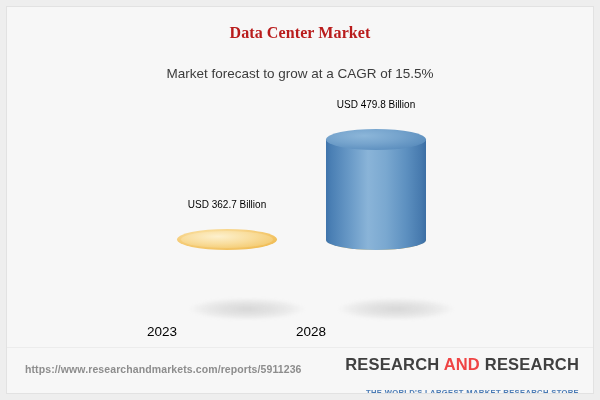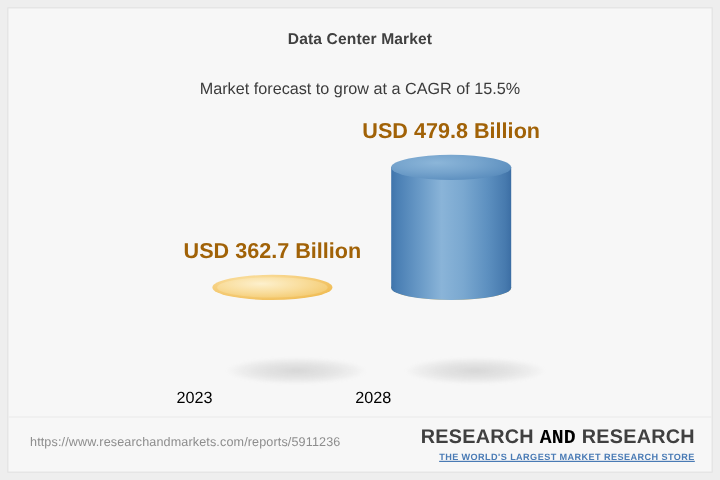--- a/index.html
+++ b/index.html
@@ -28,25 +28,26 @@
 
   
   #header {
     position: absolute;
     left: 0;
     top: 14px;
     width: 100%;
     text-align: center;
   }
   #chart-title {
-    font-size: 13px;
+    font-size: 16px;
     font-weight: bold;
-    color: #404040;
+    color: #b91c1c;
     letter-spacing: 0.1px;
     line-height: 24px;
+    font-family: Liberation Serif, serif;
   }
   #chart-subtitle {
     margin-top: 20px;
     font-size: 13.5px;
     font-weight: normal;
     color: #3c3c3c;
     line-height: 18px;
   }
 
   
@@ -59,23 +60,23 @@
   }
 
   .cyl-group {
     position: absolute;
   }
 
   .value-label {
     position: absolute;
     width: 240px;
     text-align: center;
-    font-size: 18px;
-    font-weight: bold;
-    color: #a16207;
+    font-size: 10px;
+    font-weight: normal;
+    color: #000000;
     white-space: nowrap;
   }
 
   .cat-label {
     position: absolute;
     width: 160px;
     text-align: left;
     font-size: 13.5px;
     font-weight: normal;
     color: #000000;
@@ -179,23 +180,23 @@
     text-align: right;
   }
   #logo-main {
     font-size: 16.5px;
     font-weight: bold;
     letter-spacing: 0.2px;
     line-height: 19px;
     white-space: nowrap;
   }
   .logo-blue { color: #404040; }
-  .logo-gold { color: #000000; font-family: Liberation Mono, monospace; }
+  .logo-gold { color: #ef4444; }
   #logo-tagline {
-    margin-top: 2px;
+    margin-top: 14px;
     font-size: 7.6px;
     font-weight: bold;
     color: #4a7bb5;
     letter-spacing: 0.35px;
     white-space: nowrap;
     text-decoration: underline;
   }
 </style>
 </head>
 <body>
@@ -242,21 +243,21 @@
       <div class="cyl-bottom-cap fill-blue-side" style="left: 319px; top: 223px; width: 100px; height: 20px;"></div>
 
       <div class="cyl-top fill-blue-top" style="left: 319px; top: 122px; width: 100px; height: 21px;"></div>
 
       <div class="cat-label" style="left: 289px; top: 317px;">2028</div>
     </div>
 
   </div>
 
   <div id="footer">
-    <a id="footer-url" href="#" style="text-decoration:none;">https://www.researchandmarkets.com/reports/5911236</a>
+    <a id="footer-url" href="#" style="text-decoration:none;font-weight:bold;">https://www.researchandmarkets.com/reports/5911236</a>
 
     <div id="logo">
       <div id="logo-main">
         <span class="logo-blue">RESEARCH</span><span> </span><span class="logo-gold">AND</span><span> </span><span class="logo-blue">RESEARCH</span>
       </div>
       <div id="logo-tagline">THE WORLD'S LARGEST MARKET RESEARCH STORE</div>
     </div>
   </div>
 
 </div>

